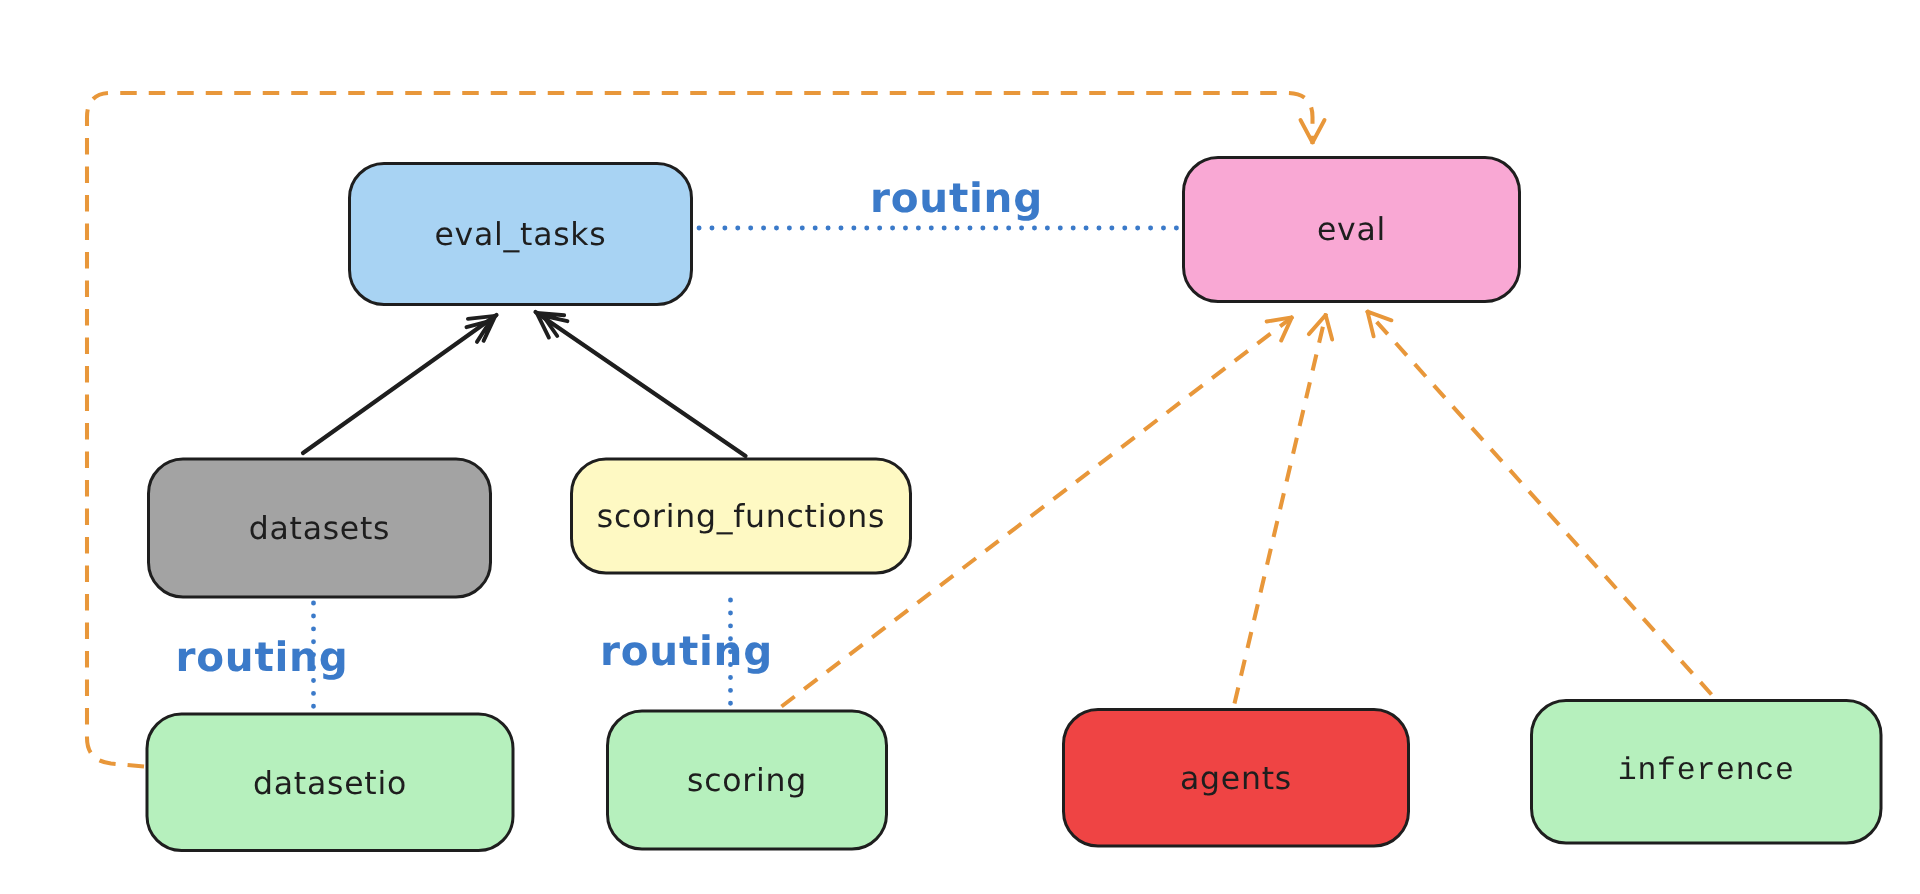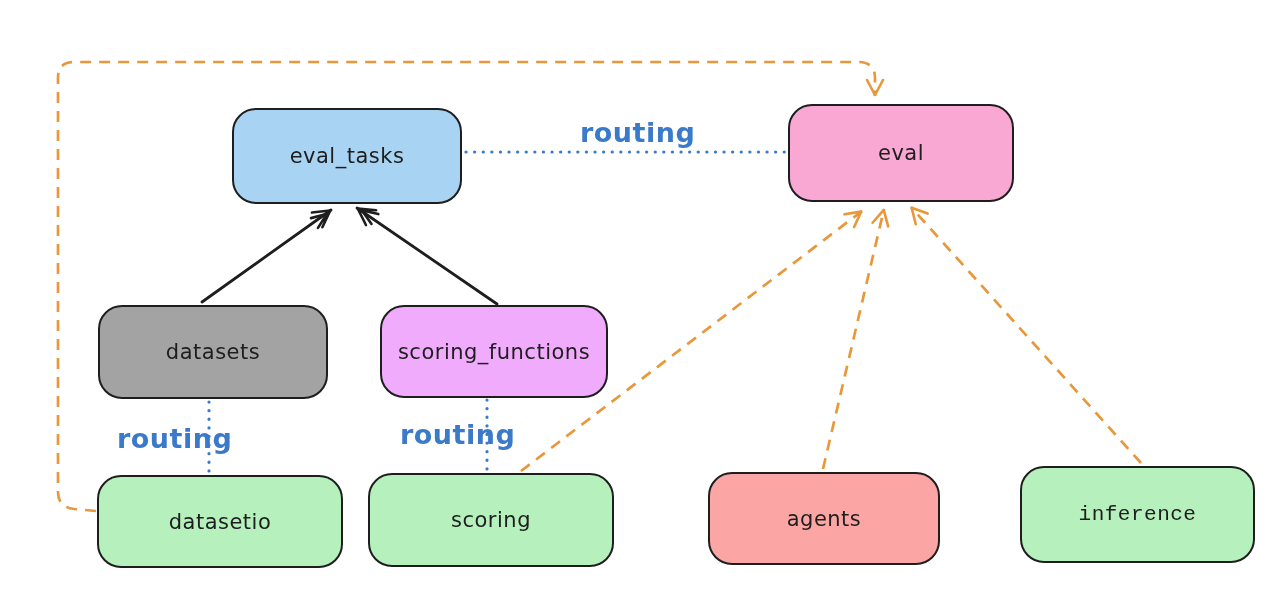--- a/index.html
+++ b/index.html
@@ -70,30 +70,30 @@
   <div id="nodes-layer">
       <div class="node" style="left: 232px; top: 108px; width: 230px; height: 96px; background: rgb(168, 211, 243); border: 2.6px solid rgb(30, 30, 30);">
         <span>eval_tasks</span>
       </div>
       <div class="node" style="left: 788px; top: 104px; width: 226px; height: 98px; background: #f9a8d4; border: 2.6px solid rgb(30, 30, 30);">
         <span>eval</span>
       </div>
       <div class="node" style="left: 98px; top: 305px; width: 230px; height: 94px; background: #a3a3a3; border: 2.6px solid rgb(30, 30, 30);">
         <span>datasets</span>
       </div>
-      <div class="node" style="left: 380px; top: 305px; width: 228px; height: 93px; background: #f0abfc; border: 2.6px solid rgb(30, 30, 30);">
+      <div class="node" style="left: 380px; top: 305px; width: 228px; height: 78px; background: #fef9c3; border: 2.6px solid rgb(30, 30, 30);">
         <span>scoring_functions</span>
       </div>
       <div class="node" style="left: 97px; top: 475px; width: 246px; height: 93px; background: rgb(182, 240, 189); border: 2.6px solid rgb(30, 30, 30);">
         <span>datasetio</span>
       </div>
-      <div class="node" style="left: 368px; top: 473px; width: 246px; height: 94px; background: rgb(182, 240, 189); border: 2.6px solid rgb(30, 30, 30);">
+      <div class="node" style="left: 404px; top: 473px; width: 188px; height: 94px; background: rgb(182, 240, 189); border: 2.6px solid rgb(30, 30, 30);">
         <span>scoring</span>
       </div>
-      <div class="node" style="left: 708px; top: 472px; width: 232px; height: 93px; background: #fca5a5; border: 2.6px solid rgb(30, 30, 30);">
+      <div class="node" style="left: 708px; top: 472px; width: 232px; height: 93px; background: #ef4444; border: 2.6px solid rgb(30, 30, 30);">
         <span>agents</span>
       </div>
       <div class="node" style="left: 1020px; top: 466px; width: 235px; height: 97px; background: rgb(182, 240, 189); border: 2.6px solid rgb(30, 30, 30); font-family: Liberation Mono, monospace;">
         <span>inference</span>
       </div>
     </div>
   <div id="labels-layer">
       <div class="routing-label" style="left: 580px; top: 117px; color: rgb(59, 122, 201);">routing</div>
       <div class="routing-label" style="left: 117px; top: 423px; color: rgb(59, 122, 201);">routing</div>
       <div class="routing-label" style="left: 400px; top: 419px; color: rgb(59, 122, 201);">routing</div>

